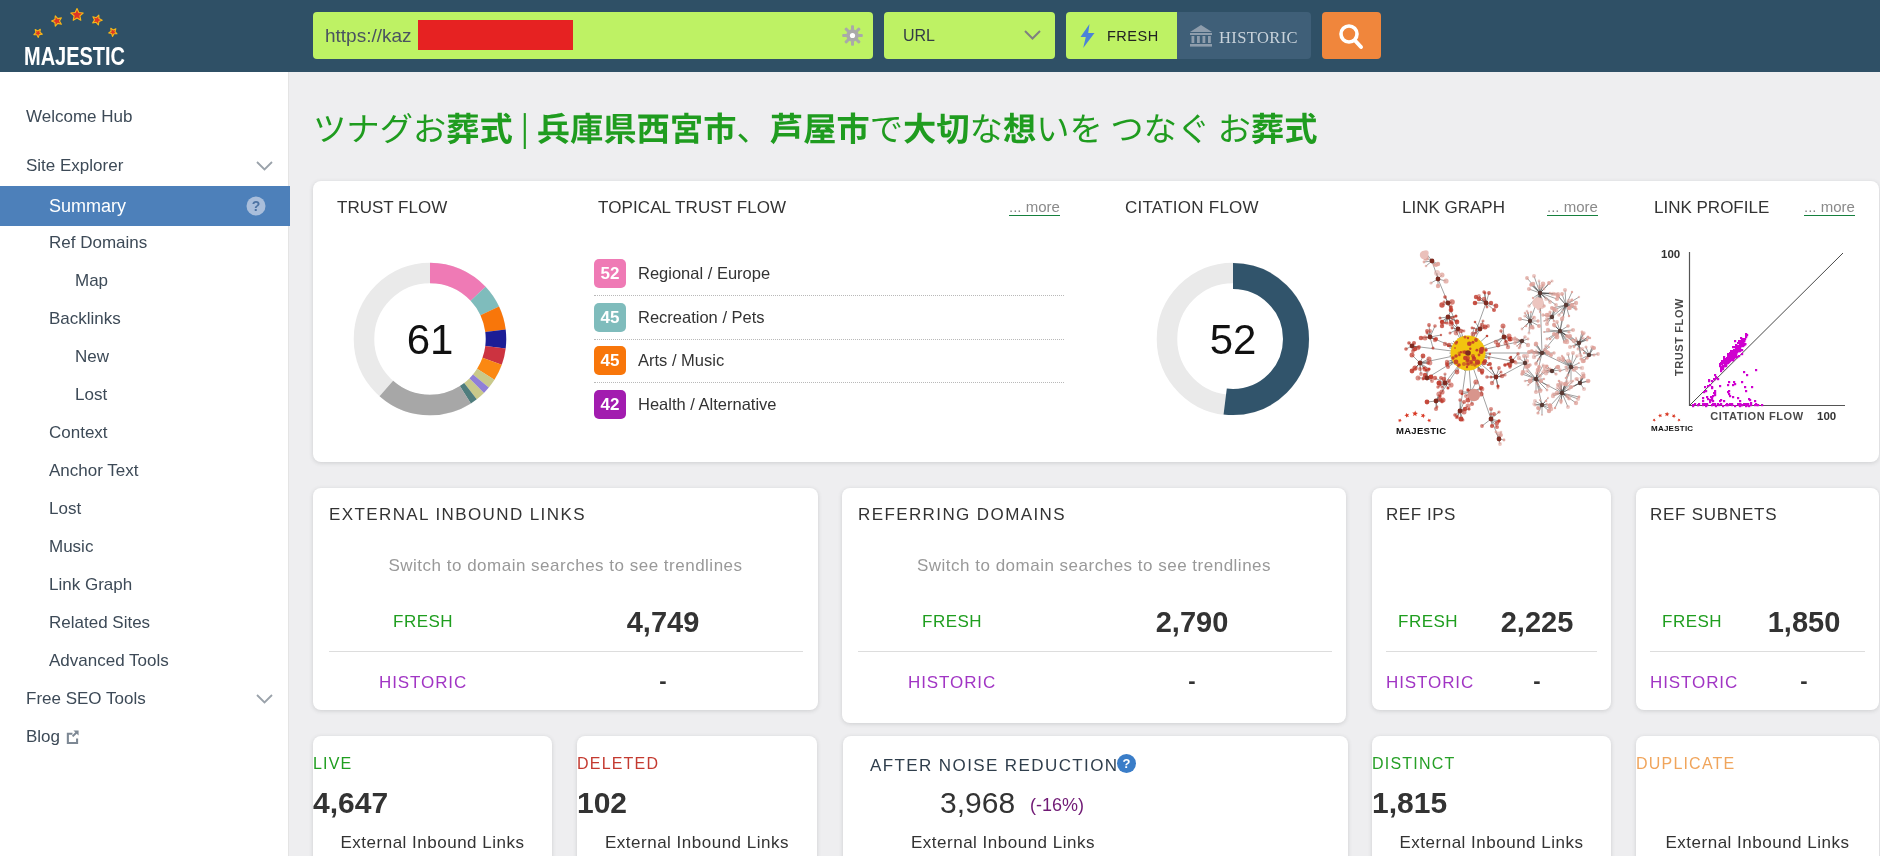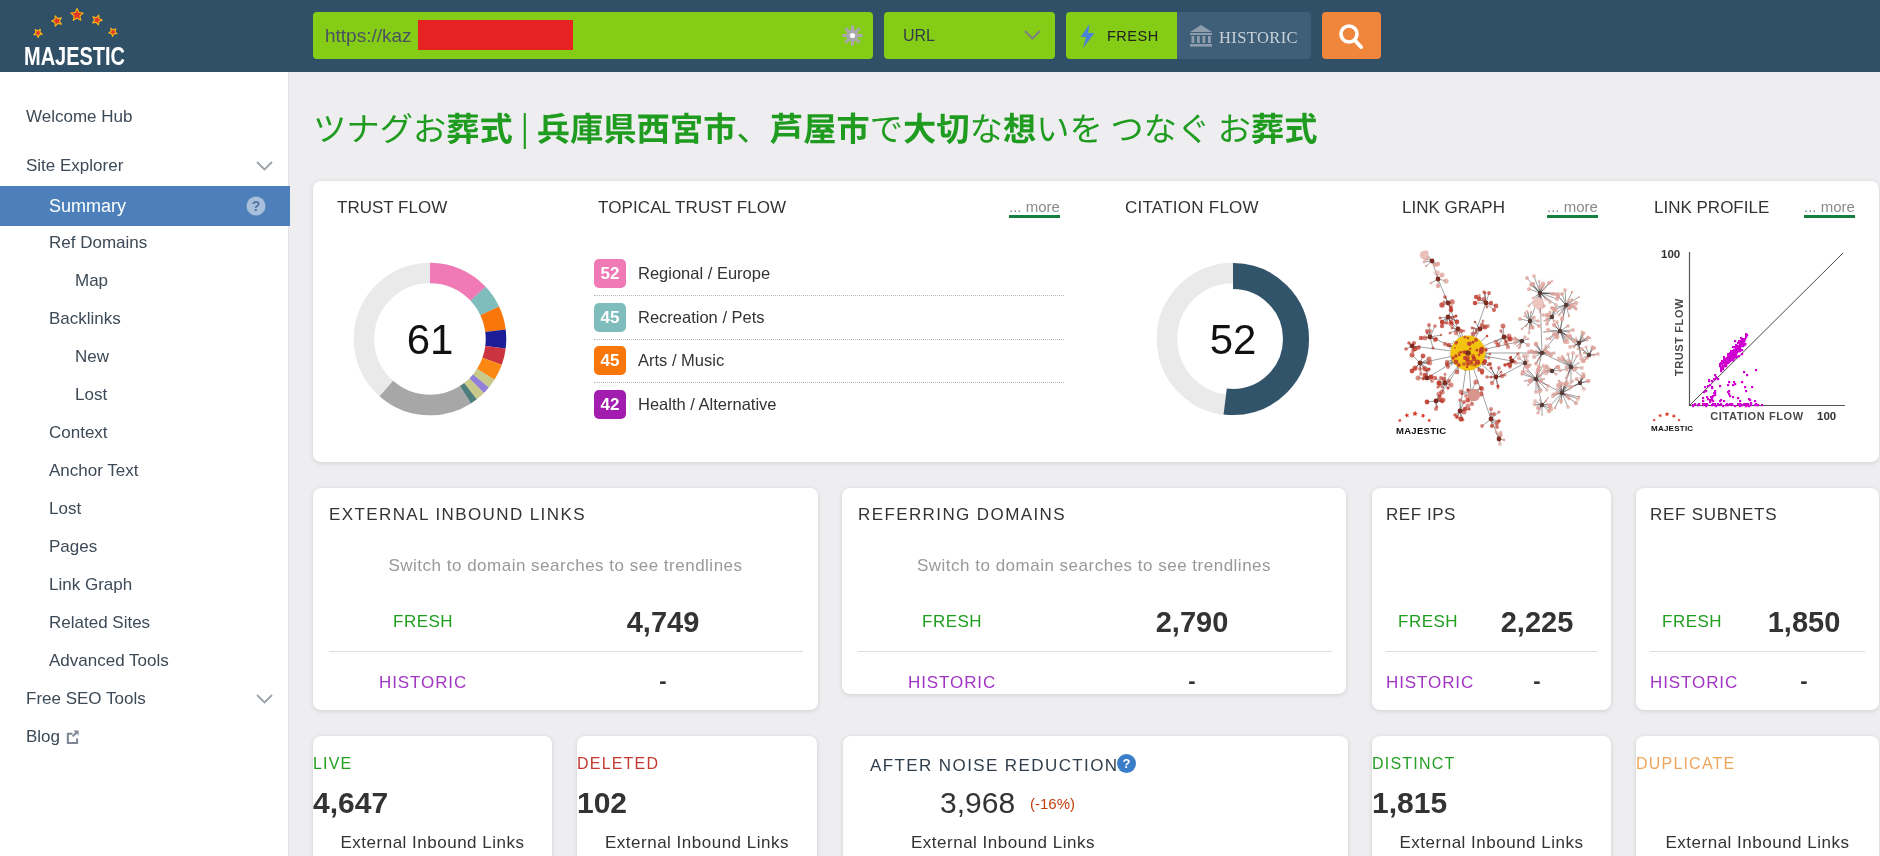--- a/index.html
+++ b/index.html
@@ -1,21 +1,21 @@
 <!DOCTYPE html>
 <html><head><meta charset="utf-8"><style>
 *{margin:0;padding:0;box-sizing:border-box}
 body{width:1880px;height:856px;overflow:hidden;position:relative;background:#eeeef0;font-family:"Liberation Sans",sans-serif;color:#333}
 .abs{position:absolute}
 .hdr{position:absolute;left:0;top:0;width:1880px;height:72px;background:#2f5066}
-.box{position:absolute;top:12px;height:47px;background:#84cc16;border-radius:4px}
+.box{position:absolute;top:12px;height:47px;background:#bef264;border-radius:4px}
 .card{position:absolute;background:#fff;border-radius:8px;box-shadow:0 1px 4px rgba(60,64,67,.18)}
 .ct{font-size:17px;color:#333;letter-spacing:1.4px;white-space:nowrap}
 .mi{position:absolute;font-size:17px;color:#3d4a57;white-space:nowrap}
-.more{position:absolute;font-size:15px;color:#8a8a8a;border-bottom:3px solid #15803d;line-height:17px;white-space:nowrap}
+.more{position:absolute;font-size:15px;color:#8a8a8a;border-bottom:1px solid #15803d;line-height:17px;white-space:nowrap}
 .sq{position:absolute;left:594px;width:32px;height:29px;border-radius:5px;color:#fff;font-size:17px;font-weight:bold;text-align:center;line-height:29px}
 .tl{position:absolute;left:638px;font-size:16.5px;color:#333;line-height:29px;white-space:nowrap}
 .dot{position:absolute;left:594px;width:470px;border-top:1.5px dotted #b9b9b9}
 .fresh{color:#1f9e1f;font-size:17px;letter-spacing:0.5px}
 .hist{color:#a135c4;font-size:17px;letter-spacing:0.9px}
 .num{font-weight:bold;font-size:29px;color:#333}
 .cc{position:absolute;width:100%;text-align:center}
 .sep{position:absolute;border-top:1px solid #ddd}
 .b3l{position:absolute;top:19px;width:100%;text-align:left;font-size:16px;letter-spacing:1.2px}
 .b3n{position:absolute;top:50px;width:100%;text-align:left;font-size:30px;font-weight:700;color:#333}
@@ -95,21 +95,21 @@
     <text x="10" y="15" font-size="14" font-weight="bold" fill="#4c72a2" text-anchor="middle" font-family="Liberation Sans,sans-serif">?</text>
   </svg>
 <span class="mi" style="left:49px;top:233px">Ref Domains</span>
 <span class="mi" style="left:75px;top:271px">Map</span>
 <span class="mi" style="left:49px;top:309px">Backlinks</span>
 <span class="mi" style="left:75px;top:347px">New</span>
 <span class="mi" style="left:75px;top:385px">Lost</span>
 <span class="mi" style="left:49px;top:423px">Context</span>
 <span class="mi" style="left:49px;top:461px">Anchor Text</span>
 <span class="mi" style="left:49px;top:499px">Lost</span>
-<span class="mi" style="left:49px;top:537px">Pages</span>
+<span class="mi" style="left:49px;top:537px">Music</span>
 <span class="mi" style="left:49px;top:575px">Link Graph</span>
 <span class="mi" style="left:49px;top:613px">Related Sites</span>
 <span class="mi" style="left:49px;top:651px">Advanced Tools</span>
 <span class="mi" style="left:26px;top:689px">Free SEO Tools</span>
 <svg class="abs" style="left:256px;top:694px" width="17" height="10" viewBox="0 0 17 10">
     <path d="M1 1 L8.5 8.5 L16 1" fill="none" stroke="#9aa2aa" stroke-width="1.8"></path>
   </svg>
 <span class="mi" style="left:26px;top:727px">Blog</span>
 <svg class="abs" style="left:64px;top:729px" width="16" height="16" viewBox="0 0 17 17">
     <g fill="#7d8894">
@@ -1717,21 +1717,21 @@
 
 <div class="card" style="left:313px;top:488px;width:505px;height:222px">
   <span class="ct abs" style="left:16px;top:17px">EXTERNAL INBOUND LINKS</span>
   <div class="cc" style="top:556px;color:#999;font-size:17px;letter-spacing:0.5px;top:68px">Switch to domain searches to see trendlines</div>
   <span class="abs fresh" style="left:80px;top:124px">FRESH</span>
   <span class="abs num" style="left:280px;top:118px;width:140px;text-align:center">4,749</span>
   <div class="sep" style="left:16px;top:163px;width:474px"></div>
   <span class="abs hist" style="left:66px;top:185px">HISTORIC</span>
   <span class="abs" style="left:280px;top:180px;width:140px;text-align:center;font-size:22px;font-weight:bold;color:#333">-</span>
 </div>
-<div class="card" style="left:842px;top:488px;width:504px;height:206px">
+<div class="card" style="left:842px;top:488px;width:504px;height:235px">
   <span class="ct abs" style="left:16px;top:17px">REFERRING DOMAINS</span>
   <div class="cc" style="top:68px;color:#999;font-size:17px;letter-spacing:0.5px">Switch to domain searches to see trendlines</div>
   <span class="abs fresh" style="left:80px;top:124px">FRESH</span>
   <span class="abs num" style="left:280px;top:118px;width:140px;text-align:center">2,790</span>
   <div class="sep" style="left:16px;top:163px;width:474px"></div>
   <span class="abs hist" style="left:66px;top:185px">HISTORIC</span>
   <span class="abs" style="left:280px;top:180px;width:140px;text-align:center;font-size:22px;font-weight:bold;color:#333">-</span>
 </div>
 <div class="card" style="left:1372px;top:488px;width:239px;height:222px">
   <span class="ct abs" style="left:14px;top:17px;letter-spacing:0.55px">REF IPS</span>
@@ -1760,21 +1760,21 @@
   <div class="b3n">102</div>
   <div class="b3t">External Inbound Links</div>
 </div>
 <div class="card" style="left:843px;top:736px;width:505px;height:150px">
   <span class="abs" style="left:27px;top:20px;font-size:17px;letter-spacing:1.4px;color:#2f3e4c">AFTER NOISE REDUCTION</span>
   <svg style="position:absolute;left:274px;top:18px" width="19" height="19" viewBox="0 0 19 19">
       <circle cx="9.5" cy="9.5" r="9.5" fill="#3a7dc8"></circle>
       <text x="9.5" y="14" font-size="13" font-weight="bold" fill="#fff" text-anchor="middle" font-family="Liberation Sans,sans-serif">?</text>
     </svg>
   <span class="abs" style="left:97px;top:50px;font-size:30px;color:#333">3,968</span>
-  <span class="abs" style="left:187px;top:59px;font-size:15px;color:#c2410c">(-16%)</span>
+  <span class="abs" style="left:187px;top:59px;font-size:18px;color:#701a75">(-16%)</span>
   <div class="b3t" style="width:320px">External Inbound Links</div>
 </div>
 <div class="card" style="left:1372px;top:736px;width:239px;height:150px">
   <div class="b3l" style="color:#27a027">DISTINCT</div>
   <div class="b3n">1,815</div>
   <div class="b3t">External Inbound Links</div>
 </div>
 <div class="card" style="left:1636px;top:736px;width:243px;height:150px">
   <div class="b3l" style="color:#f0a55c">DUPLICATE</div>
   <div class="b3t">External Inbound Links</div>

